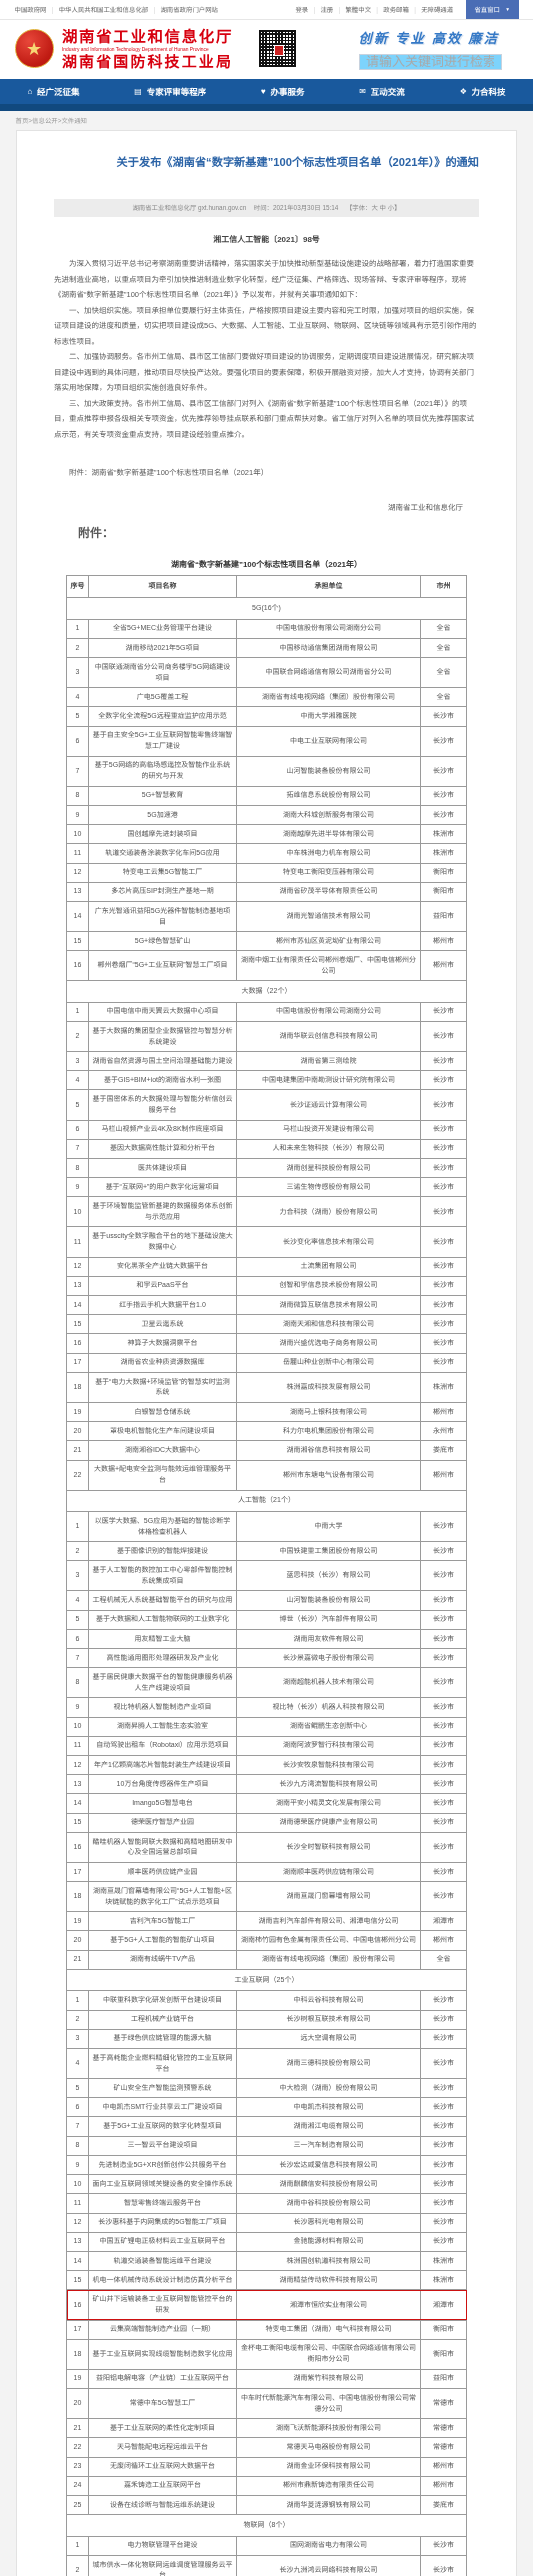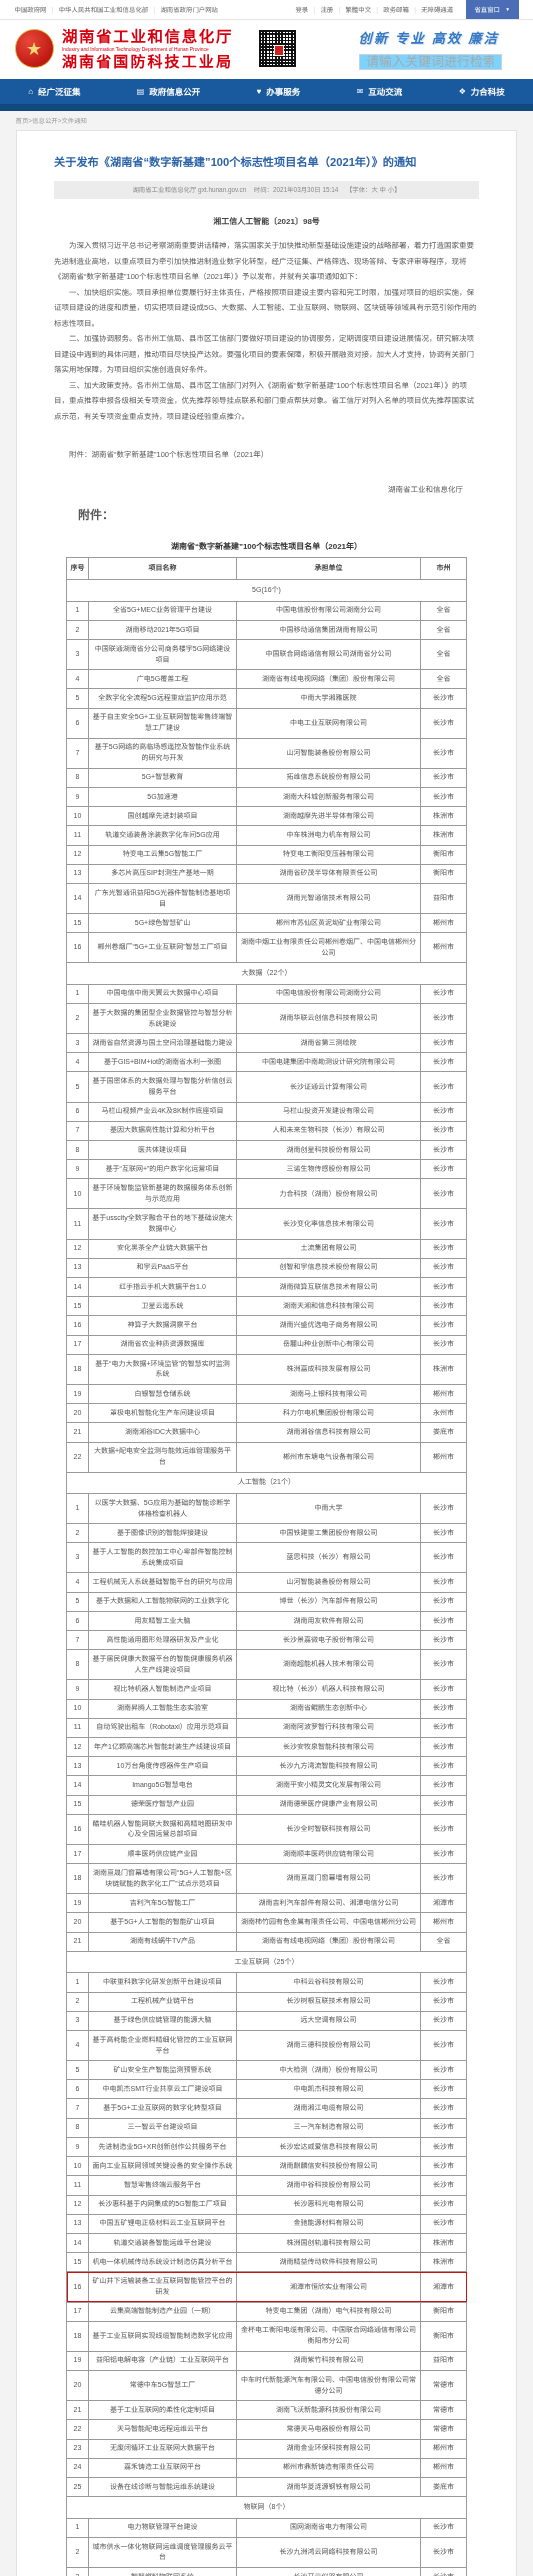--- a/index.html
+++ b/index.html
@@ -39,21 +39,21 @@
   .nav-inner { width:533px; margin:0 auto; height:25.6px; display:flex; align-items:center; justify-content:space-around; }
   .nav-item { color:#fff; font-size:8.5px; font-weight:bold; display:flex; align-items:center; gap:4.8px; }
   .nav-icon { font-size:8px; font-weight:normal; }
   .nav-strip { height:7px; background:#11497f; }
 
   
   .breadcrumb { width:504px; margin:0 auto; padding:4.8px 1.1px 4.3px; font-size:6.4px; color:#999; }
 
   
   .card { width:501px; margin:1.1px auto 14px; background:#fff; border:0.5px solid #e2e2e2; padding:22.4px 37px 15px; }
-  .article-title { text-align:left; color:#2c64a7; font-size:11.2px; font-weight:bold; line-height:1.5; margin-bottom:10px; }
+  .article-title { text-align:right; color:#2c64a7; font-size:11.2px; font-weight:bold; line-height:1.5; margin-bottom:28px; }
   .meta-bar { background:#ececec; height:18px; display:flex; align-items:center; justify-content:center; gap:7.5px; font-size:6.4px; color:#888; margin-bottom:16px; }
   .doc-number { text-align:center; font-size:8px; font-weight:bold; color:#444; margin:10.7px 0 12.8px; }
   .para { font-size:7.5px; color:#595959; line-height:15.5px; }
   .para.ind { text-indent:2em; }
   .attachment-line { font-size:7.5px; color:#595959; line-height:15.5px; margin-top:23px; text-indent:2em; }
   .sign-block { text-align:right; font-size:7.5px; color:#595959; line-height:16px; margin:19px 16px 7.5px 0; }
   .attach-label { font-size:12px; color:#595959; margin:7.5px 0 18px; text-indent:2em;font-weight:bold; }
   .table-title { text-align:center; font-size:8px; font-weight:bold; color:#333; margin-bottom:5.3px; }
 
   table.projects { width:401px; margin:0 auto; border-collapse:collapse; font-size:7px; color:#555; table-layout:fixed; }
@@ -118,21 +118,21 @@
   </div>
 
   <div class="nav">
     <div class="nav-inner">
         <a class="nav-item">
           <span class="nav-icon">⌂</span>
           <span class="nav-label">经广泛征集</span>
         </a>
         <a class="nav-item">
           <span class="nav-icon">▤</span>
-          <span class="nav-label">政府信息公开</span>
+          <span class="nav-label">专家评审等程序</span>
         </a>
         <a class="nav-item">
           <span class="nav-icon">♥</span>
           <span class="nav-label">办事服务</span>
         </a>
         <a class="nav-item">
           <span class="nav-icon">✉</span>
           <span class="nav-label">互动交流</span>
         </a>
         <a class="nav-item">

